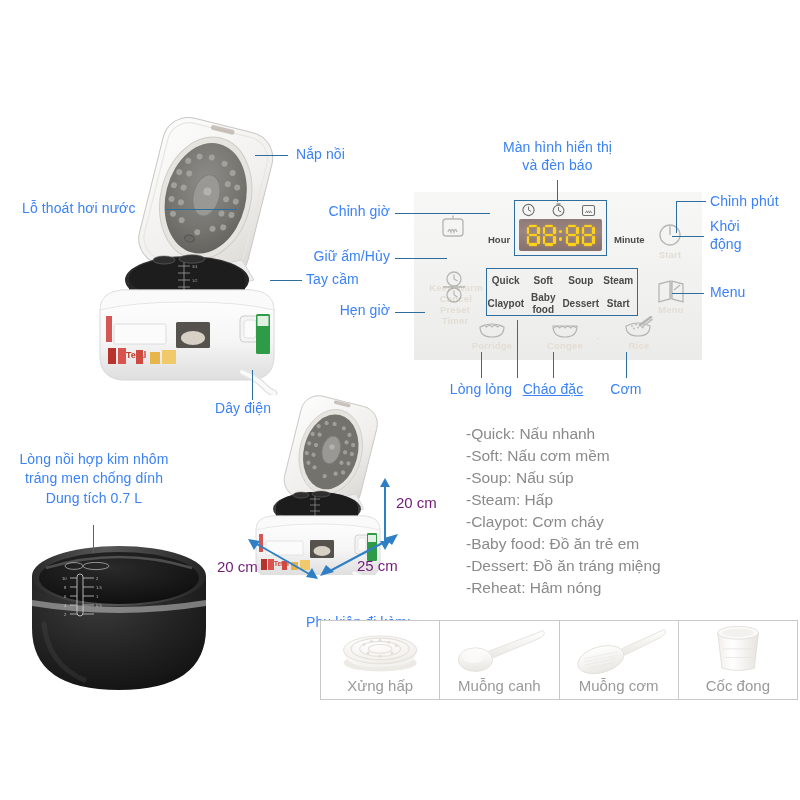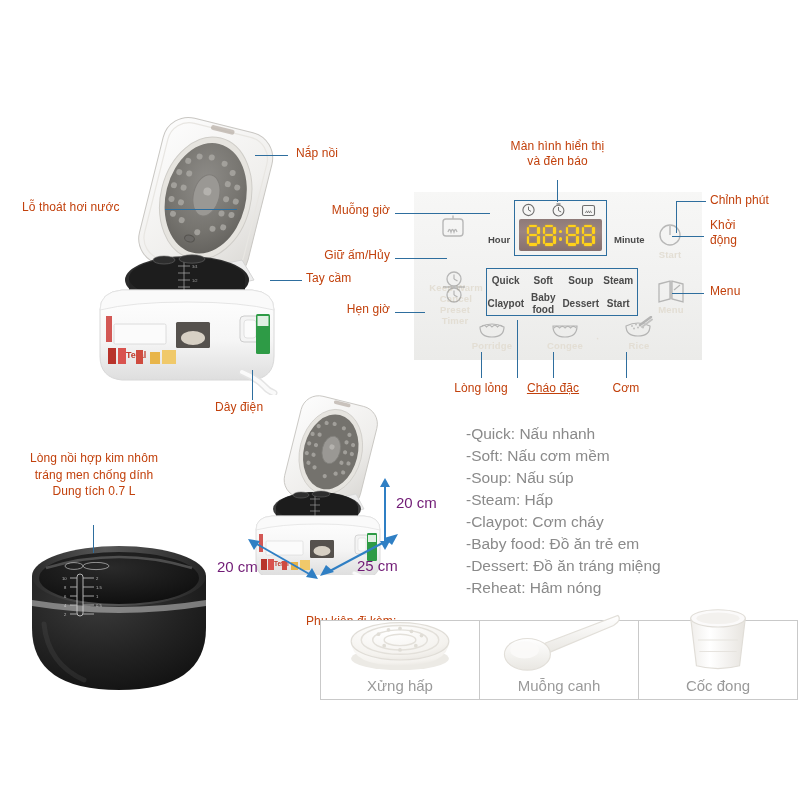--- a/index.html
+++ b/index.html
@@ -9,22 +9,22 @@
     font-family:"Liberation Sans","DejaVu Sans",sans-serif;
     overflow:hidden;
     position:relative;
     -webkit-font-smoothing:antialiased;
   }
   .stage{position:absolute;left:0;top:0;width:800px;height:800px;}
   .abs{position:absolute;}
 
   
   .label{
-    color:#c2410c;
-    font-size:12px;
+    color:#3b82f6;
+    font-size:14px;
     line-height:1.26;
     white-space:pre;
     letter-spacing:.1px;
   }
   .label.center{text-align:center;}
   .label.right{text-align:right;}
 
   
   .lead-h{position:absolute;height:0;border-top:1.4px solid #2e6e9e;}
   .lead-v{position:absolute;width:0;border-left:1.4px solid #2e6e9e;}
@@ -602,21 +602,21 @@
   <div class="lead-v" style="left:517px;top:320px;height:58px;"></div>
 
   <div class="lead-v" style="left:93px;top:525px;height:28px;"></div>
 
   <div class="label abs" style="left:296px;top:146px;">Nắp nồi</div>
   <div class="label abs" style="left:22px;top:200px;">Lỗ thoát hơi nước</div>
   <div class="label abs" style="left:306px;top:271px;">Tay cầm</div>
   <div class="label abs" style="left:215px;top:400px;">Dây điện</div>
   <div class="label abs center" style="left:475px;top:139px;width:165px;">Màn hình hiển thị
 và đèn báo</div>
-  <div class="label abs right" style="left:256px;top:203px;width:134px;">Muỗng giờ</div>
+  <div class="label abs right" style="left:256px;top:203px;width:134px;">Chỉnh giờ</div>
   <div class="label abs right" style="left:256px;top:248px;width:134px;">Giữ ấm/Hủy</div>
   <div class="label abs right" style="left:256px;top:302px;width:134px;">Hẹn giờ</div>
   <div class="label abs" style="left:710px;top:193px;">Chỉnh phút</div>
   <div class="label abs" style="left:710px;top:218px;">Khởi
 động</div>
   <div class="label abs" style="left:710px;top:284px;">Menu</div>
   <div class="label abs center" style="left:432px;top:381px;width:98px;">Lòng lỏng</div>
   <div class="label abs center" style="left:512px;top:381px;width:82px;text-decoration:underline;">Cháo đặc</div>
   <div class="label abs center" style="left:600px;top:381px;width:52px;">Cơm</div>
 
@@ -699,20 +699,41 @@
               </linearGradient>
             </defs>
           <path d="M96,8 Q99,11 93,15 L50,33 Q44,36 42,33 Q40,30 46,27 Z" fill="url(#ldlG)" stroke="#e2dfd9" stroke-width=".8"></path>
           <ellipse cx="33" cy="35" rx="16" ry="11" fill="url(#ldlG)" stroke="#e2dfd9" stroke-width=".8"></ellipse>
           <ellipse cx="31" cy="32" rx="10" ry="6" fill="#fbfaf8" opacity=".9"></ellipse>
         </svg>
       </div>
       <div class="acc-label">Muỗng canh</div>
     </div>
 
+    <div class="acc-cell">
+      <div class="acc-art">
+        <svg width="100%" height="100%" viewBox="0 0 110 50" preserveAspectRatio="xMidYMid meet">
+          <defs>
+              <linearGradient id="pdlG" x1="0" y1="0" x2="0" y2="1">
+            <stop offset="0" stop-color="#ffffff"></stop>
+                <stop offset="1" stop-color="#eae8e3"></stop>
+              </linearGradient>
+            </defs>
+          <path d="M97,7 Q100,10 94,14 L62,30 Q58,32 56,29 Q55,26 59,24 Z" fill="url(#pdlG)" stroke="#e2dfd9" stroke-width=".8"></path>
+          <ellipse cx="38" cy="35" rx="22" ry="12" transform="rotate(-16 38 35)" fill="url(#pdlG)" stroke="#e2dfd9" stroke-width=".8"></ellipse>
+          <g stroke="#e6e3dd" stroke-width=".55" opacity=".85">
+            <line x1="22" y1="34" x2="54" y2="28"></line>
+              <line x1="22" y1="37" x2="54" y2="31"></line>
+            <line x1="23" y1="40" x2="52" y2="34"></line>
+              <line x1="26" y1="43" x2="50" y2="38"></line>
+          </g>
+        </svg>
+      </div>
+      <div class="acc-label">Muỗng cơm</div>
+    </div>
 
     <div class="acc-cell">
       <div class="acc-art">
         <svg width="100%" height="100%" viewBox="0 0 110 50" preserveAspectRatio="xMidYMid meet">
           <defs>
               <linearGradient id="cupG" x1="0" y1="0" x2="1" y2="0">
             <stop offset="0" stop-color="#f0eeeb"></stop>
                 <stop offset=".35" stop-color="#ffffff"></stop>
             <stop offset="1" stop-color="#e7e4df"></stop>
               </linearGradient>

